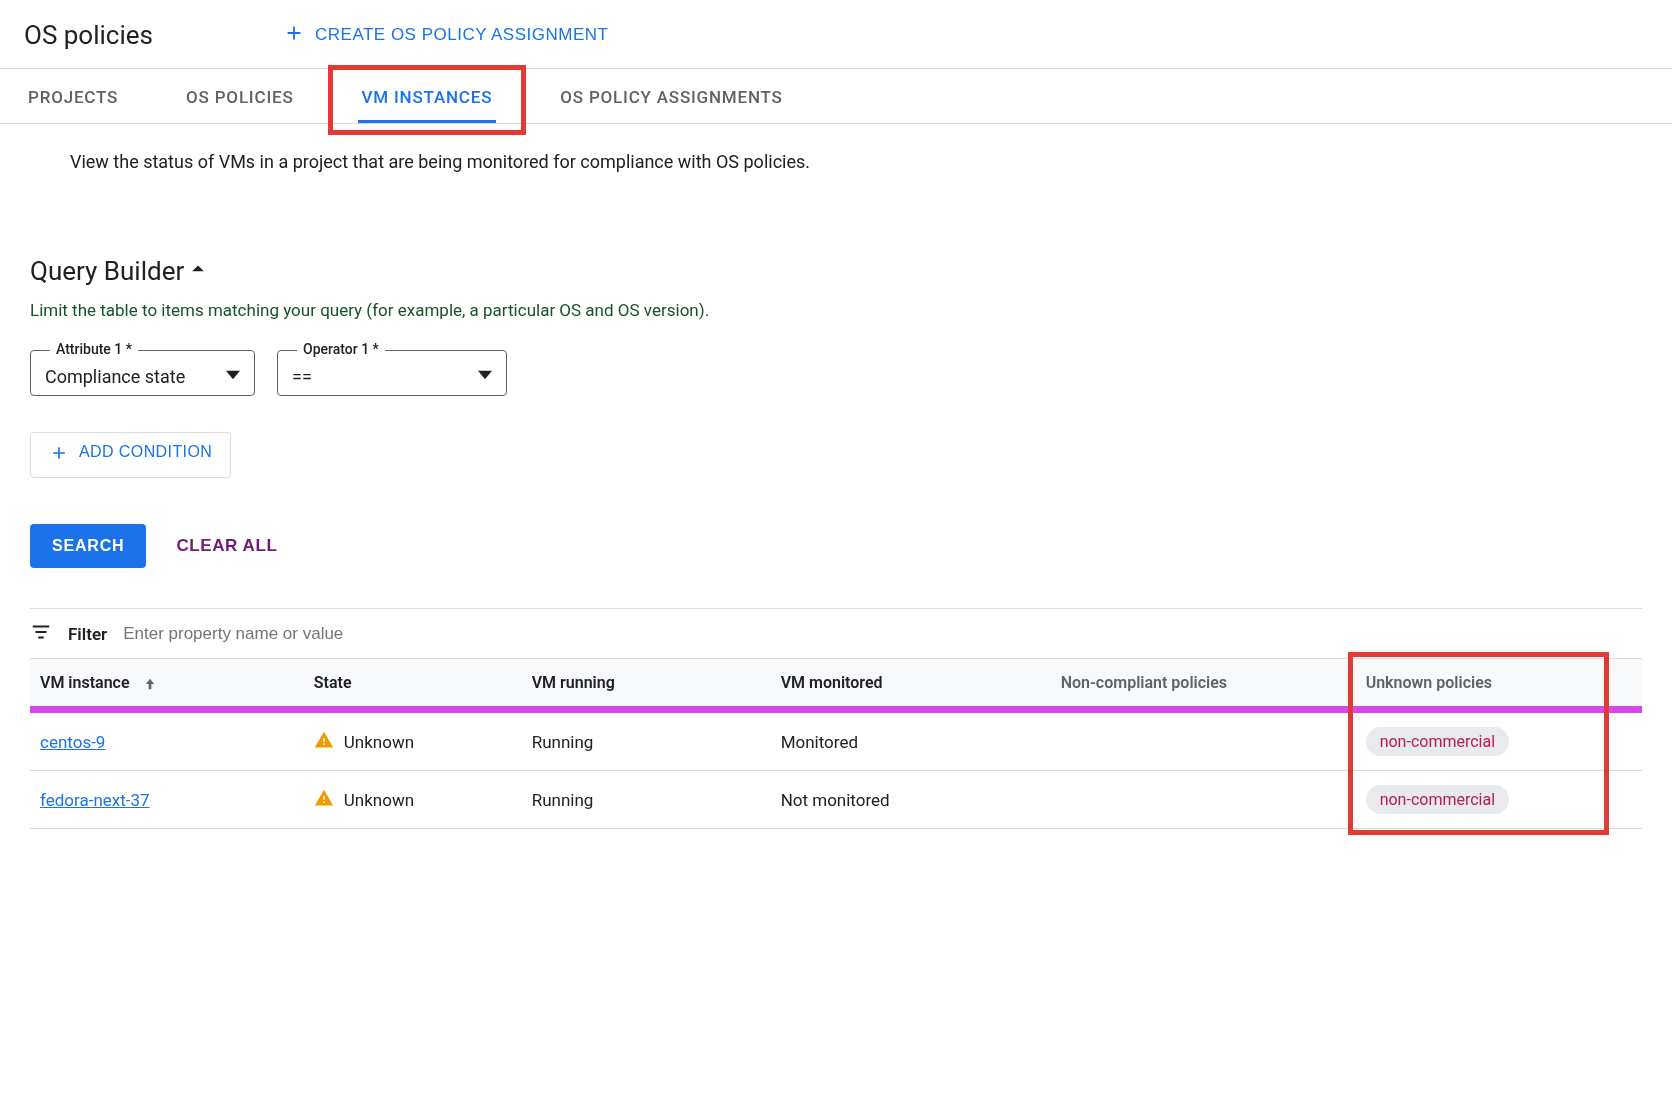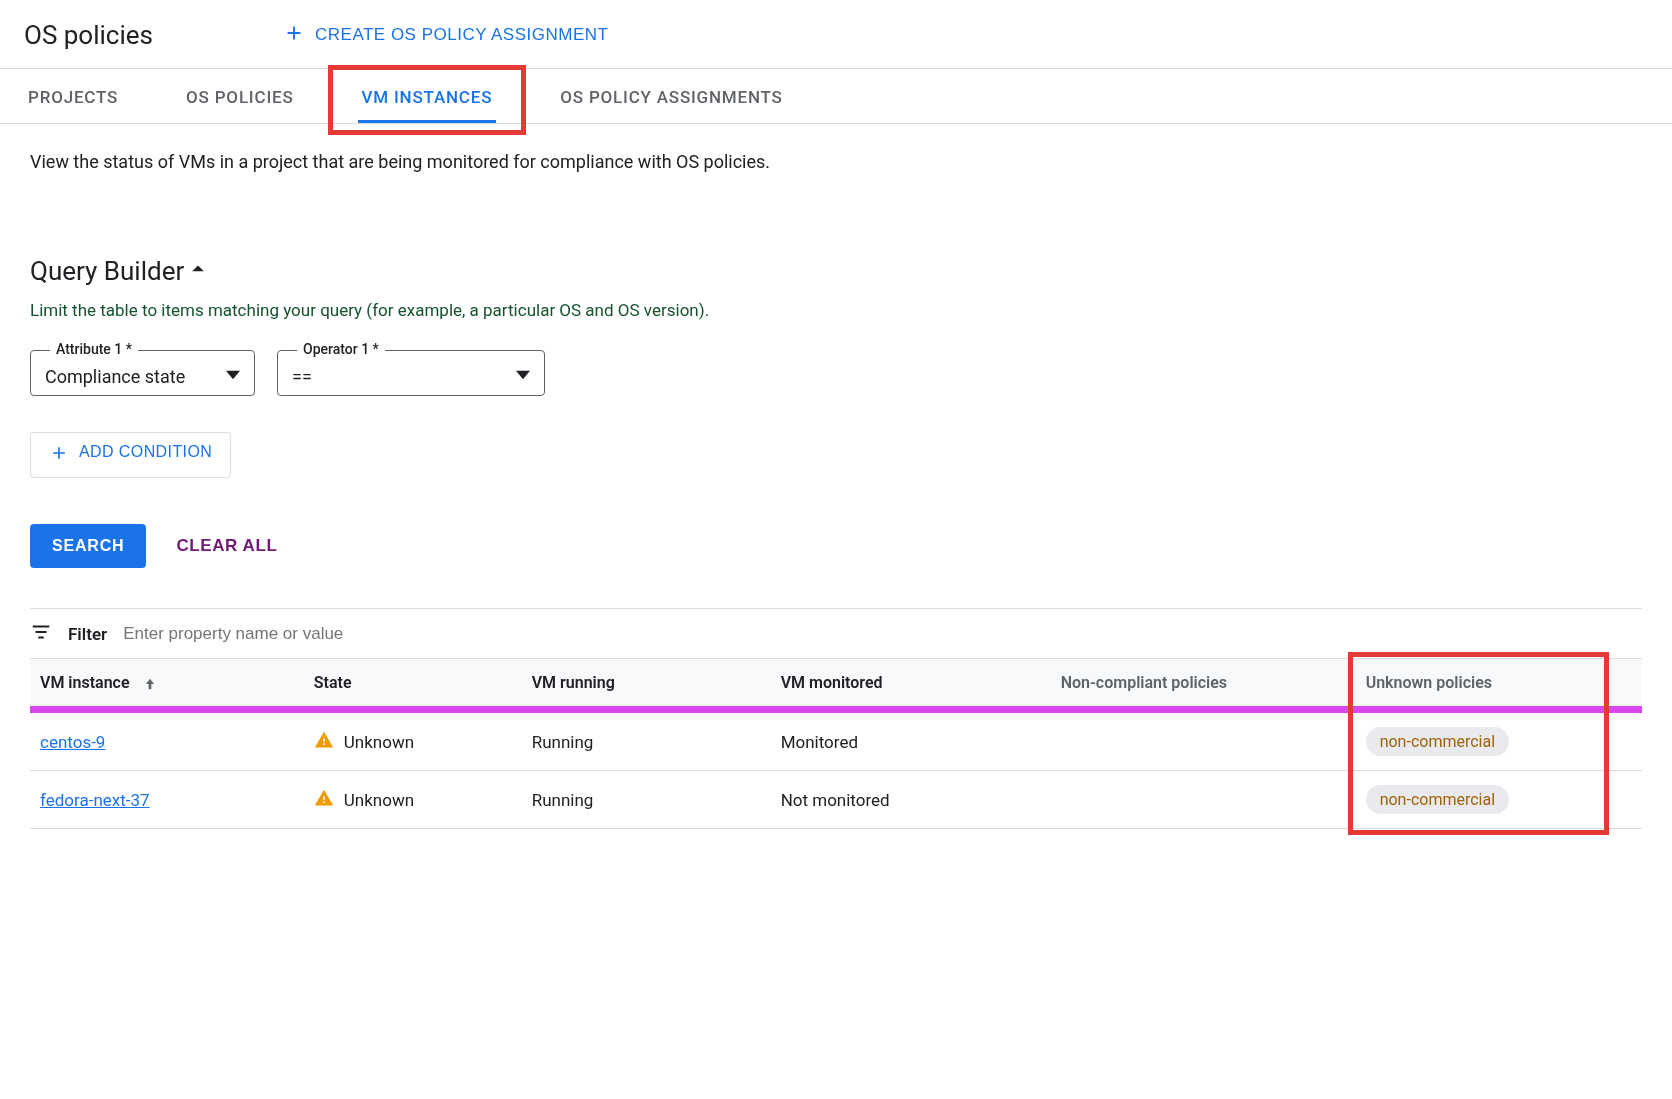--- a/index.html
+++ b/index.html
@@ -69,20 +69,21 @@
       top: -4px;
       height: 70px;
     }
     .content { padding: 24px 30px; }
     .description {
       font-size: 18px;
       line-height: 1.5;
       color: #202124;
       max-width: 820px;
       margin-bottom: 80px;
+      text-align: center;
     }
     .query-header {
       display: flex;
       align-items: center;
       justify-content: flex-start;
       max-width: 760px;
       margin-bottom: 14px;
     }
     .query-title { font-size: 26px; font-weight: 400; }
     .chevron { cursor: pointer; }
@@ -114,21 +115,21 @@
       left: 19px;
       background: #fff;
       padding: 0 6px;
       font-size: 14px;
       color: #202124;
       font-weight:500;
     }
     .field-value { font-size: 18px; }
     .field svg { width: 14px; height: 14px; fill: #202124; }
     .f-attr { width: 225px; }
-    .f-op  { width: 268px; gap: 13px; }
+    .f-op  { width: 230px; gap: 13px; }
     .f-val { width: 225px; }
     .add-cond {
       display: inline-flex;
       align-items: flex-start;
       gap: 10px;
       border: 1px solid #dadce0;
       border-radius: 4px;
       padding: 10px 18px;
       color: #1a73e8;
       font-weight: 500;
@@ -201,21 +202,21 @@
     }
     .vm-link { color: #1a73e8; text-decoration: underline; cursor: pointer; }
     .state-cell { display: flex; align-items: center; gap: 10px; }
     .warn-icon svg { width: 20px; height: 20px; fill: #f29900; }
     .chip {
       display: inline-block;
       background: #e8eaed;
       border-radius: 16px;
       padding: 5px 14px;
       font-size: 16px;
-      color: #a16207;
+      color: #be185d;
     }
     .hl-col {
       position: absolute;
       border: 5px solid #e53935;
       top: -6px;
       bottom: -6px;
     }
     .col-vm{width:220px;}
     .col-state{width:175px;}
     .col-run{width:200px;}

